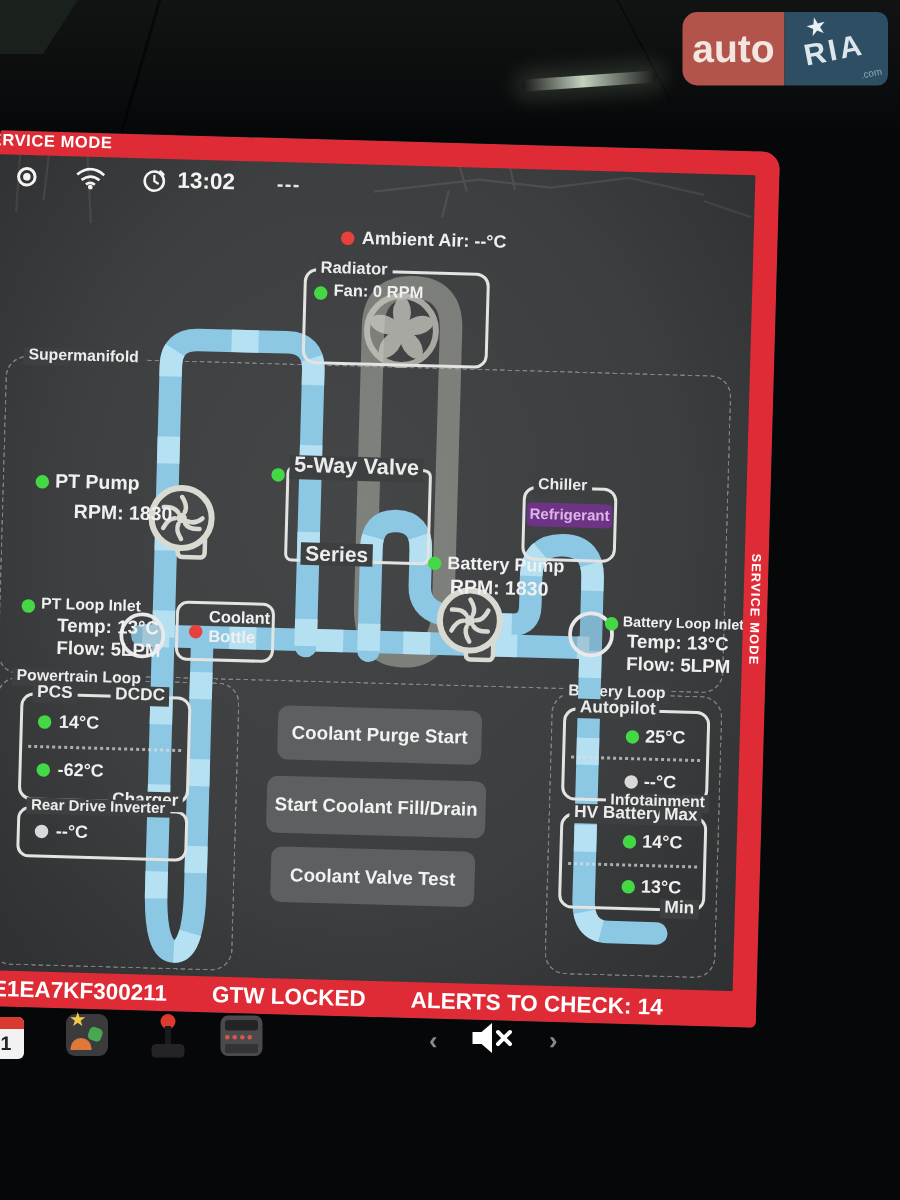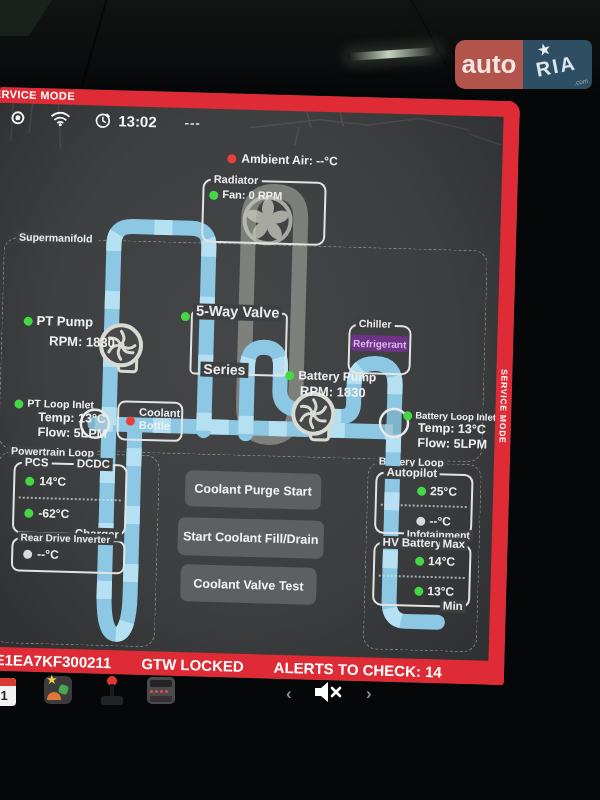--- a/index.html
+++ b/index.html
@@ -14,21 +14,21 @@
   .ceiling { left:0; top:0; width:600px; height:96px;
     background:linear-gradient(#121413,#0a0b0c 70%,#050607); }
   .ceil-patch { left:0; top:0; width:52px; height:36px; background:#1c231f; opacity:.85;
     clip-path:polygon(0 0,100% 0,55% 100%,0 100%); }
   .ceil-line { background:#000; opacity:.55; }
   .light-streak { left:348px; top:50px; width:90px; height:8px; border-radius:4px;
     transform:rotate(-4deg);
     background:linear-gradient(90deg, rgba(200,225,190,.05), rgba(230,244,222,.85) 45%, rgba(200,225,190,.05));
     box-shadow:0 0 14px 5px rgba(190,220,180,.18); }
   
-  .wm { left:455px; top:8px; width:137px; height:49px; display:flex; z-index:60;margin-top:32px; }
+  .wm { left:455px; top:8px; width:137px; height:49px; display:flex; z-index:60; }
   .wm-auto { width:68px; height:49px; background:#b2544b; border-radius:10px 0 0 10px;
     color:#f3e6e1; font-size:26px; font-weight:bold; display:flex; align-items:center; justify-content:center; }
   .wm-ria { position:relative; width:69px; height:49px; background:#2e4f63; border-radius:0 7px 7px 0; overflow:hidden; }
   .wm-star { position:absolute; left:14px; top:0px; font-size:16px; color:#e9eff3; transform:rotate(-14deg); }
   .wm-riatext { position:absolute; left:13px; top:15px; font-size:20px; font-weight:bold; color:#dce6ec;
     letter-spacing:2px; transform:rotate(-11deg); }
   .wm-com { position:absolute; right:4px; bottom:4px; font-size:6.5px; color:#92a8b7; transform:rotate(-11deg); }
   
   .screen { left:-8px; top:94px; width:520px; height:584px; background:
     radial-gradient(ellipse at 45% 42%, #444648, #393a3c 78%);

